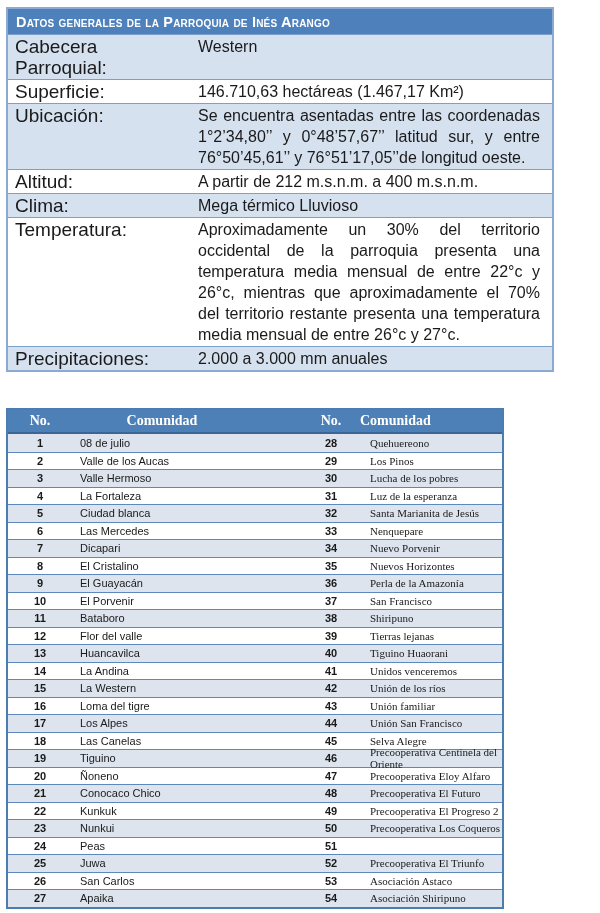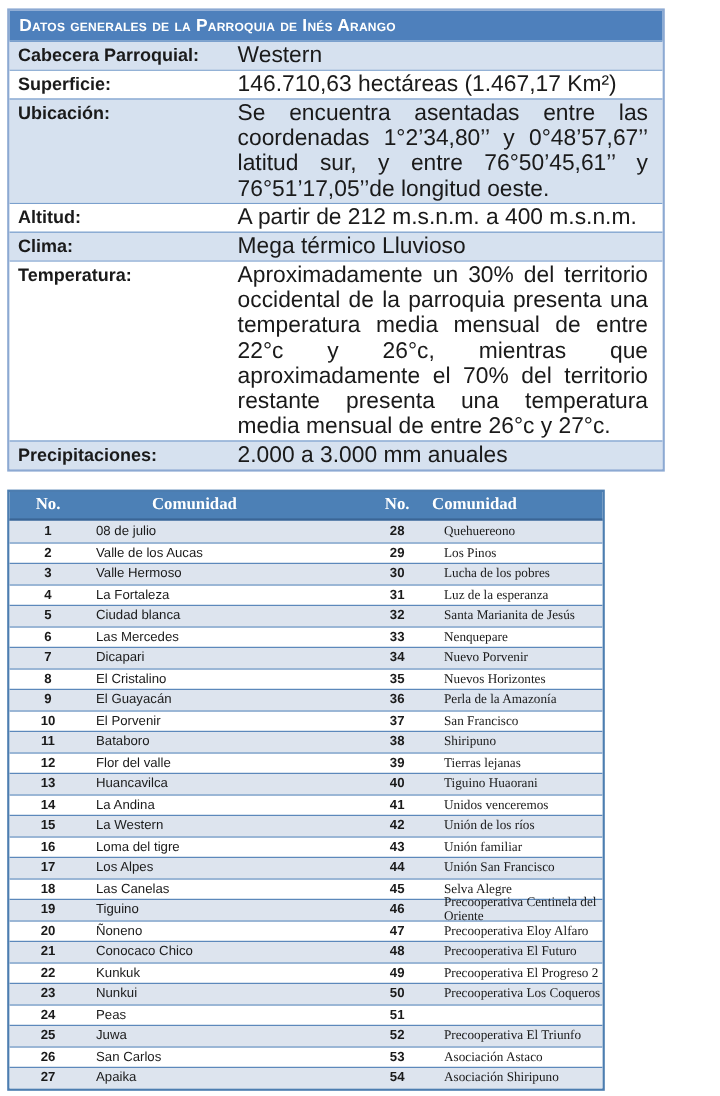--- a/index.html
+++ b/index.html
@@ -21,26 +21,26 @@
     font-weight: bold; font-variant: small-caps;
     font-size: 14.5px; line-height: 20px;
     padding: 3px 8px 2px 8px; letter-spacing: 0.2px;
   }
   .info-row {
     display: flex; border-top: 1px solid #7BA0CD; background: #ffffff;
   }
   .info-row.band { background: #D6E1EF; }
   .info-label {
     flex: 0 0 190px; box-sizing: border-box;
-    font-weight: bold; font-size: 15px; line-height: 21px;
+    font-weight: normal; font-size: 19px; line-height: 21px;
     padding: 1px 4px 1px 7px;
   }
   .info-value {
     flex: 1 1 auto; box-sizing: border-box;
-    font-size: 19px; line-height: 21px;
+    font-size: 16px; line-height: 21px;
     padding: 1px 12px 1px 0;
   }
   .info-value.justify { text-align: justify; }
 
   
   .communities-table {
     position: absolute; left: 6px; top: 408px; width: 498px;
     border: 2px solid #4C7DB0; box-sizing: border-box; background: #fff;
   }
   .comm-header {

